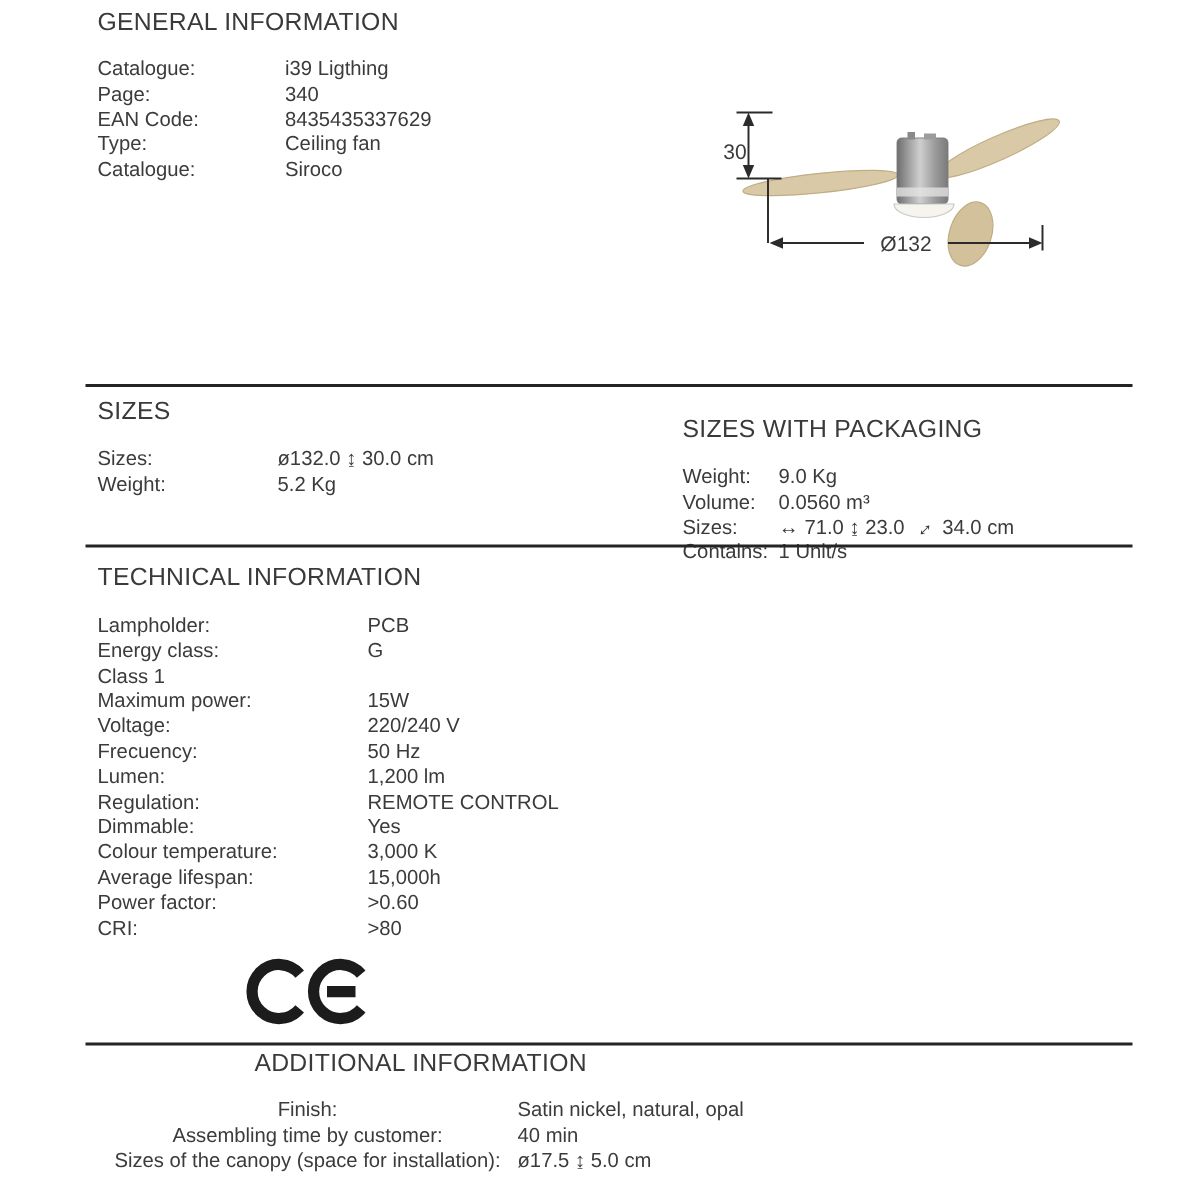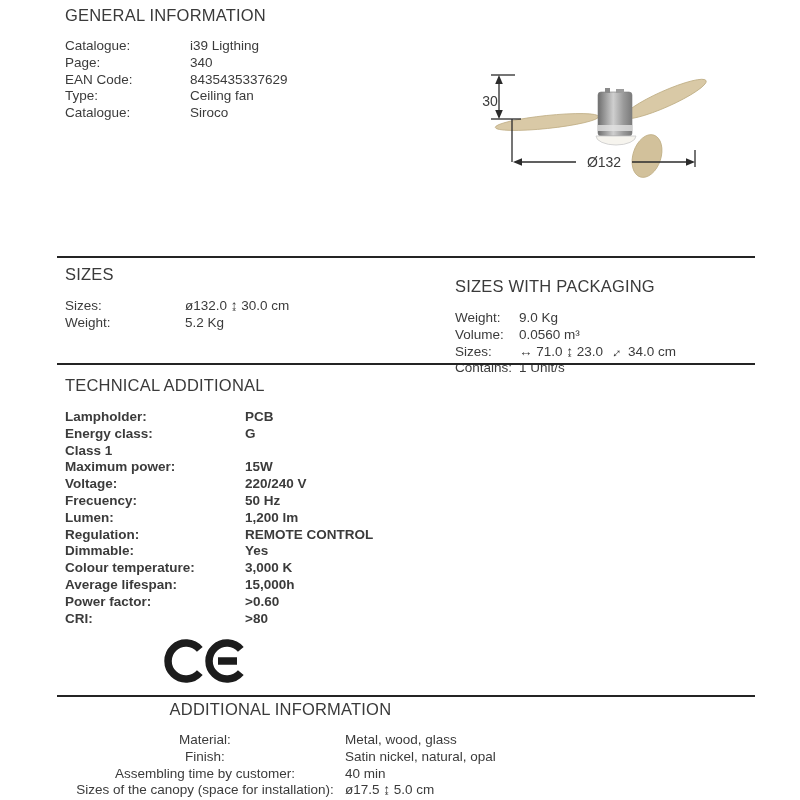--- a/index.html
+++ b/index.html
@@ -138,22 +138,22 @@
       <div class="row">
         <span class="lbl w64">Contains:</span>
         <span class="val">1 Unit/s</span>
       </div>
     </div>
   </div>
 
   <div class="rule" style="top:363px;"></div>
 
   <div class="sec" style="left:65px;top:376px;">
-    <div class="sec-title">TECHNICAL ADDITIONAL</div>
-    <div class="rows" style="margin-top:14px;font-weight:bold;">
+    <div class="sec-title">TECHNICAL INFORMATION</div>
+    <div class="rows" style="margin-top:14px;">
       <div class="row">
         <span class="lbl w180">Lampholder:</span>
         <span class="val">PCB</span>
       </div>
       <div class="row">
         <span class="lbl w180">Energy class:</span>
         <span class="val">G</span>
       </div>
       <div class="row">
         <span class="val">Class 1</span>
@@ -208,24 +208,20 @@
       <path d="M 55 26 L 74 26"></path>
     </g>
   </svg>
 
   <div class="rule" style="top:695px;"></div>
 
   <div class="sec" style="left:65px;top:700px;text-align:center;">
     <div class="sec-title">ADDITIONAL INFORMATION</div>
     <div class="rows">
       <div class="row">
-        <span class="lbl w280">Material:</span>
-        <span class="val">Metal, wood, glass</span>
-      </div>
-      <div class="row">
         <span class="lbl w280">Finish:</span>
         <span class="val">Satin nickel, natural, opal</span>
       </div>
       <div class="row">
         <span class="lbl w280">Assembling time by customer:</span>
         <span class="val">40 min</span>
       </div>
       <div class="row">
         <span class="lbl w280">Sizes of the canopy (space for installation):</span>
         <span class="val">ø17.5 ↨ 5.0 cm</span>

